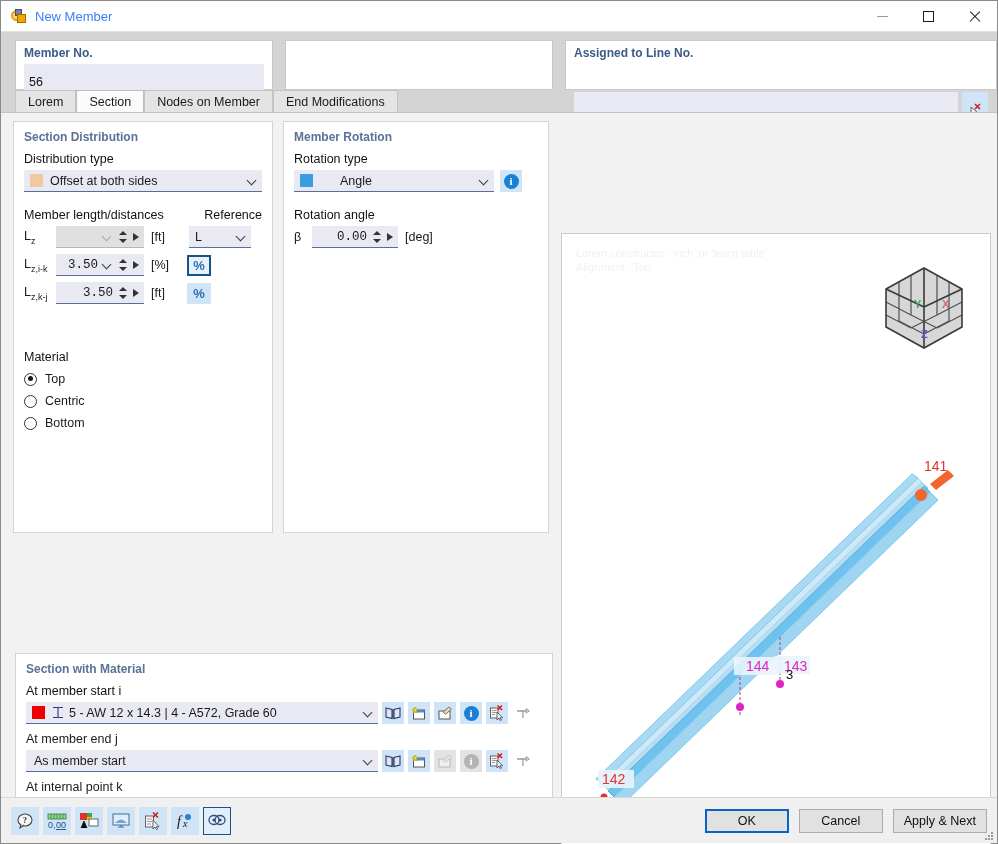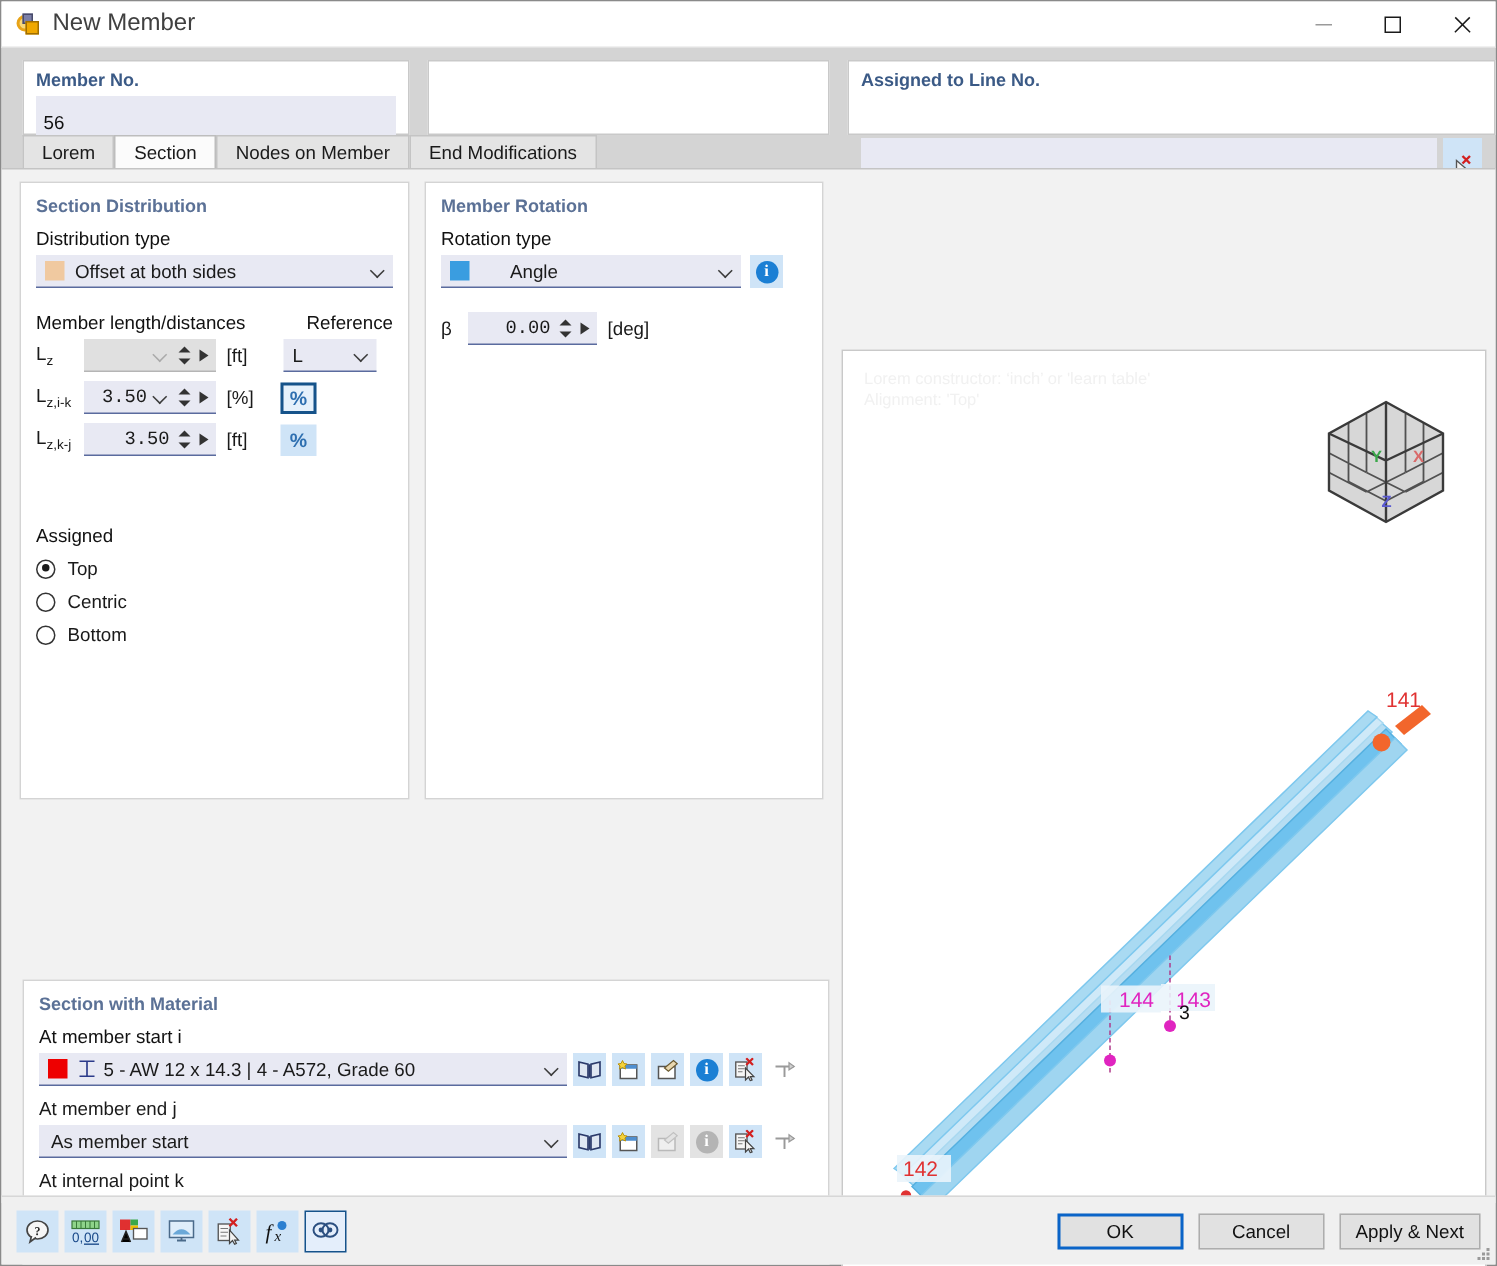--- a/index.html
+++ b/index.html
@@ -46,22 +46,22 @@
     border: 1px solid #a06e00;
     transform: rotate(0deg);
   }
   .title-icon .tag2 {
     position: absolute; left: 6px; top: 2px;
     width: 7px; height: 7px;
     background: #7b7fa8;
     border: 1px solid #484a6a;
   }
   .title-text {
-    font-size: 16px;
-    color: #404040;
+    font-size: 13px;
+    color: #3b82f6;
     flex: 1;
   }
   .win-buttons { display: flex; height: 31px; }
   .win-btn {
     width: 46px; height: 31px;
     display: flex; align-items: center; justify-content: center;
     cursor: default;
   }
   .glyph-min { width: 11px; height: 1px; background: #9a9a9a; }
   .glyph-max { width: 11px; height: 11px; border: 1.3px solid #1a1a1a; }
@@ -472,21 +472,21 @@
           <div class="dist-lbl">L<sub>z,k-j</sub></div>
           <div class="numbox" style="width:88px;">
             <span class="val">3.50</span>
             <span class="spin"></span>
             <span class="play"></span>
           </div>
           <div class="unit">[ft]</div>
           <div class="pct-btn">%</div>
         </div>
 
-        <div class="field-label" style="margin-top:46px;">Assigned</div>
+        <div class="field-label" style="margin-top:46px;">Material</div>
         <div class="radio-row">
           <span class="radio on"></span>
           <span>Top</span>
         </div>
         <div class="radio-row">
           <span class="radio"></span>
           <span>Centric</span>
         </div>
         <div class="radio-row">
           <span class="radio"></span>
@@ -502,20 +502,21 @@
           <div class="combo" style="width:200px;gap:20px;">
             <span class="swatch" style="background:#3a9de0;"></span>
             <span class="ctext">Angle</span>
             <span class="chev"></span>
           </div>
           <div class="info-badge">
             <span class="info-circle">i</span>
           </div>
         </div>
 
+        <div class="field-label">Rotation angle</div>
         <div class="dist-row">
           <div class="dist-lbl" style="width:18px;">β</div>
           <div class="numbox" style="width:86px;">
             <span class="val">0.00</span>
             <span class="spin"></span>
             <span class="play"></span>
           </div>
           <div class="unit">[deg]</div>
         </div>
       </div>

